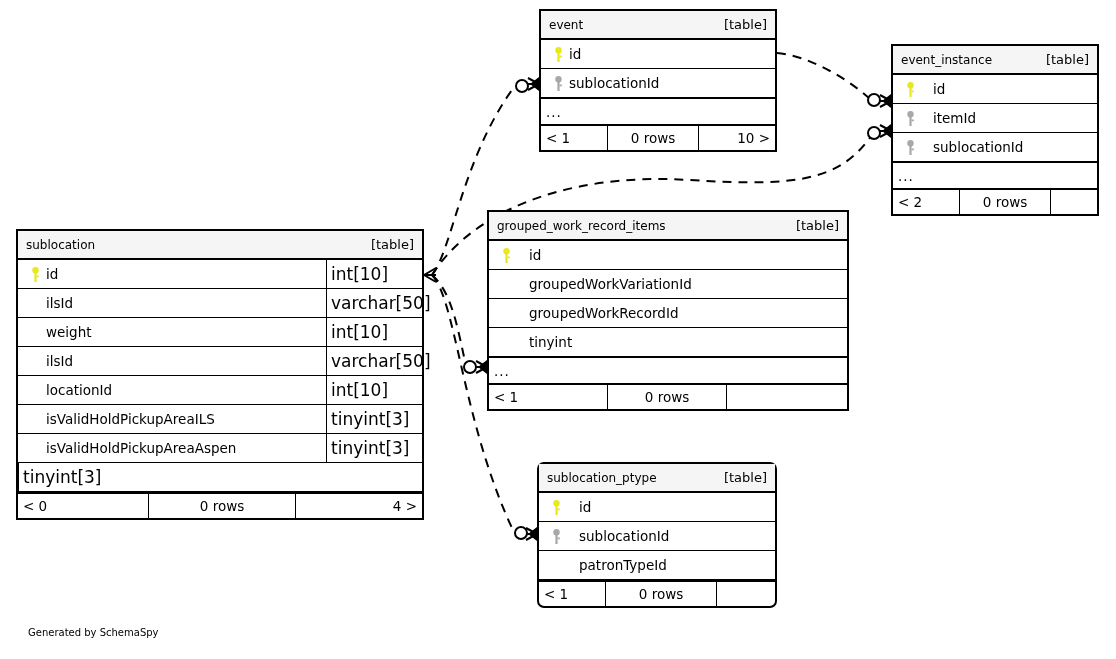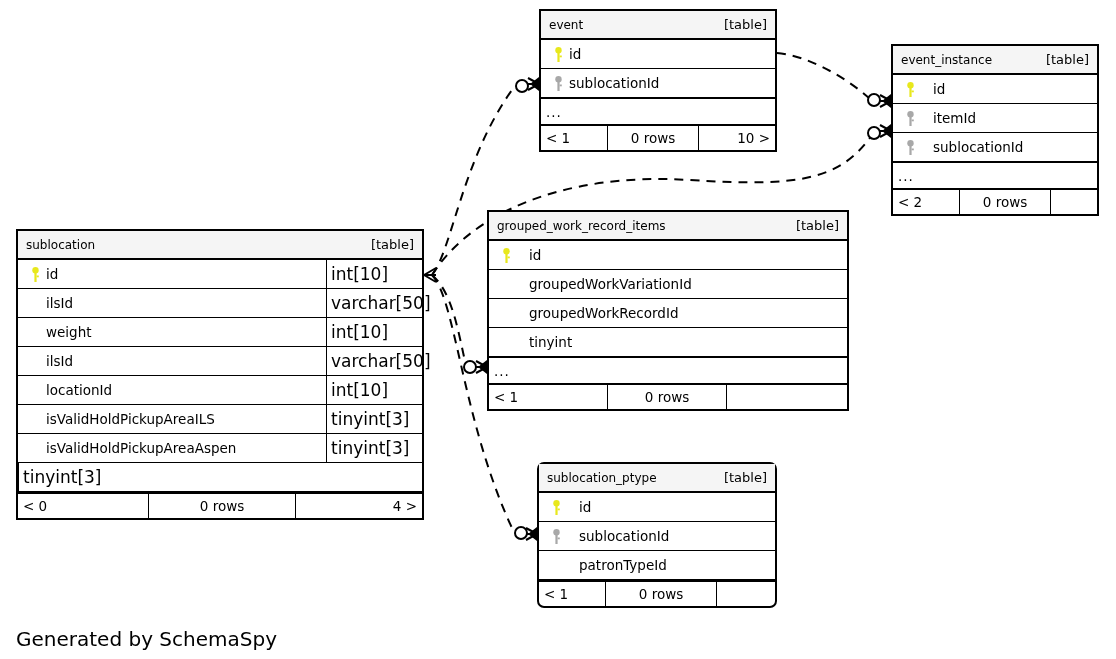--- a/index.html
+++ b/index.html
@@ -129,23 +129,23 @@
     border-left: 1px solid #000000;
     border-right: 1px solid #000000;
     justify-content: center;
   }
   .fcell.left { justify-content: flex-start; }
   .fcell.right { justify-content: flex-end; }
 
   
   #credit {
     position: absolute;
-    left: 16px;
+    left: 28px;
     top: 627px;
-    font-size: 20px;
+    font-size: 10px;
     white-space: nowrap;
   }
 </style>
 </head>
 <body>
 
 <div id="canvas">
 
   <svg id="edges" viewBox="0 0 1116 659" xmlns="http://www.w3.org/2000/svg">
     <defs>

